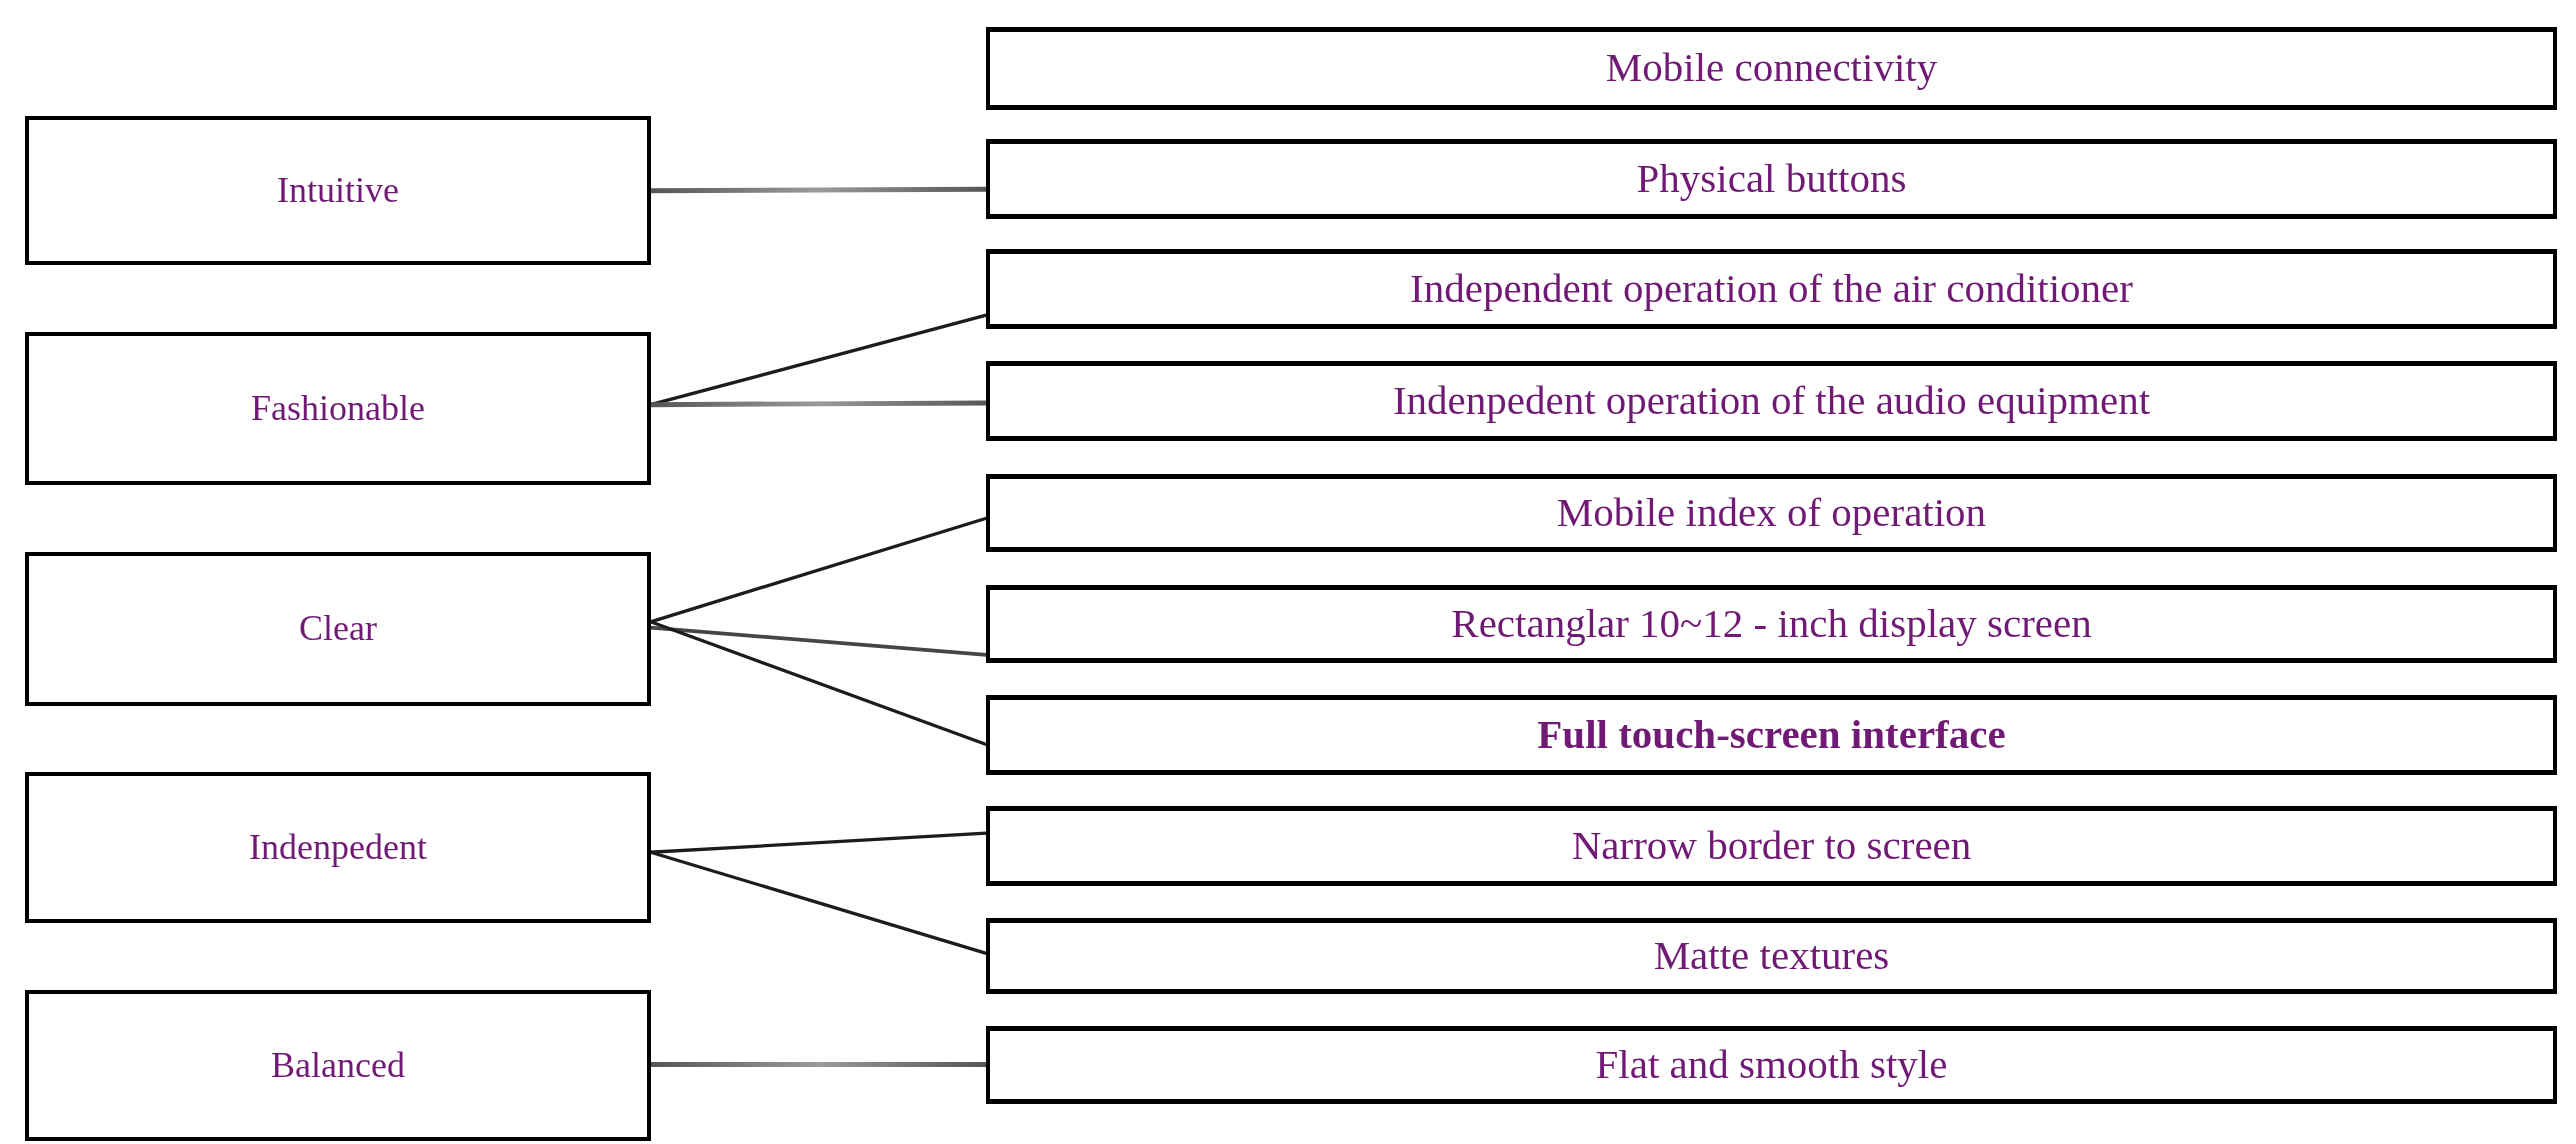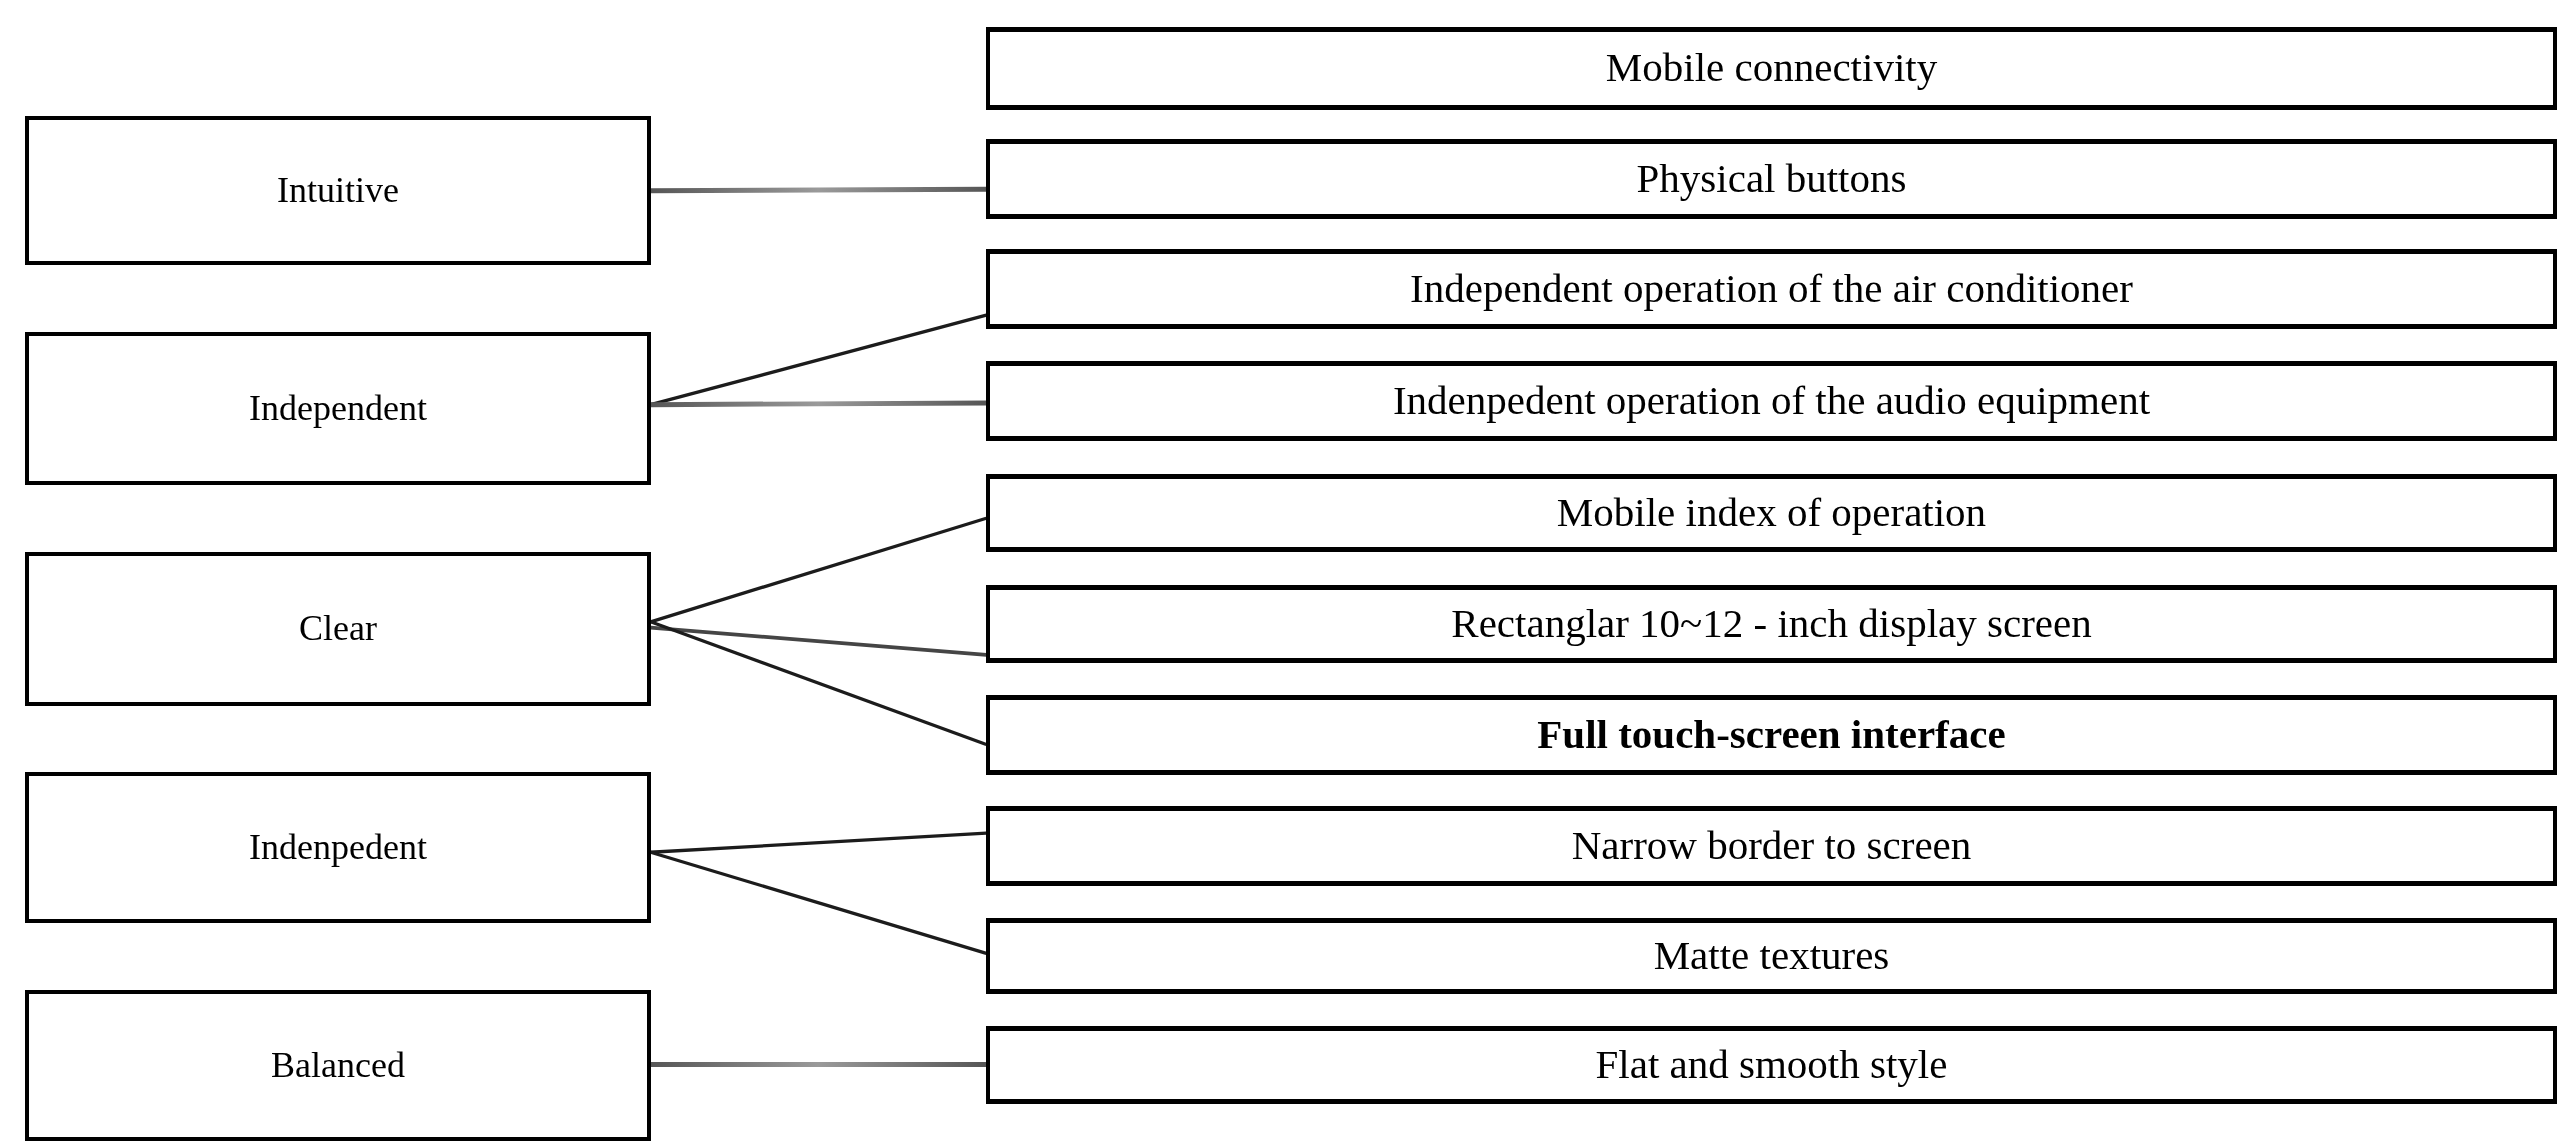--- a/index.html
+++ b/index.html
@@ -23,21 +23,21 @@
     display: block;
   }
   .node {
     position: absolute;
     box-sizing: border-box;
     background: #ffffff;
     display: flex;
     align-items: center;
     justify-content: center;
     text-align: center;
-    color: #000000;
+    color: #701a75;
   }
   .node.left {
     border: 4.1px solid #000000;
     font-size: 36px;
   }
   .node.right {
     border: 4.1px solid #000000;
     border-top-width: 5.8px;
     border-bottom-width: 5.8px;
     font-size: 41px;
@@ -69,21 +69,21 @@
       <line x1="785" y1="750" x2="1190" y2="898" stroke="#1c1c1c" stroke-width="4"></line>
       <line x1="785" y1="1028" x2="1190" y2="1005" stroke="#1c1c1c" stroke-width="4"></line>
       <line x1="785" y1="1028" x2="1190" y2="1150" stroke="#1c1c1c" stroke-width="4"></line>
       <line x1="785" y1="1284" x2="1190" y2="1284" stroke="url(#grad-gray)" stroke-width="6"></line>
     </svg>
   <div id="nodes">
       <div class="node left" style="left: 25px; top: 116px; width: 626px; height: 149px;">
         <span class="lbl">Intuitive</span>
       </div>
       <div class="node left" style="left: 25px; top: 332px; width: 626px; height: 153px;">
-        <span class="lbl">Independent</span>
+        <span class="lbl">Fashionable</span>
       </div>
       <div class="node left" style="left: 25px; top: 552px; width: 626px; height: 154px;">
         <span class="lbl">Clear</span>
       </div>
       <div class="node left" style="left: 25px; top: 772px; width: 626px; height: 151px;">
         <span class="lbl">Indenpedent</span>
       </div>
       <div class="node left" style="left: 25px; top: 990px; width: 626px; height: 151px;">
         <span class="lbl">Balanced</span>
       </div>

